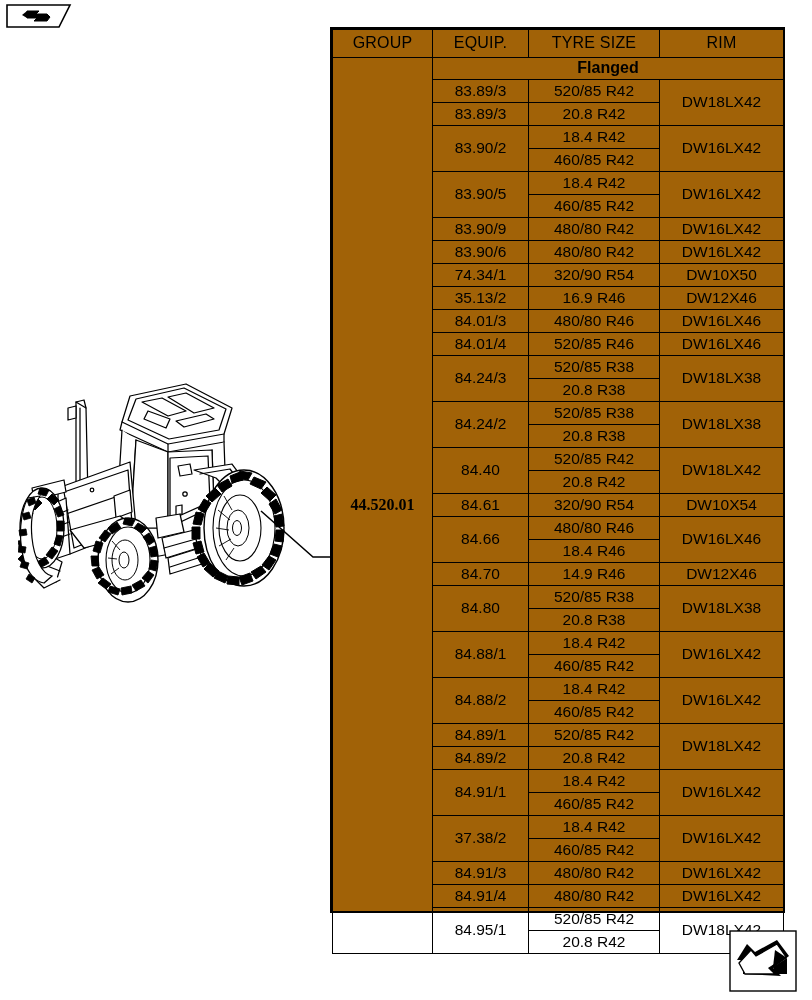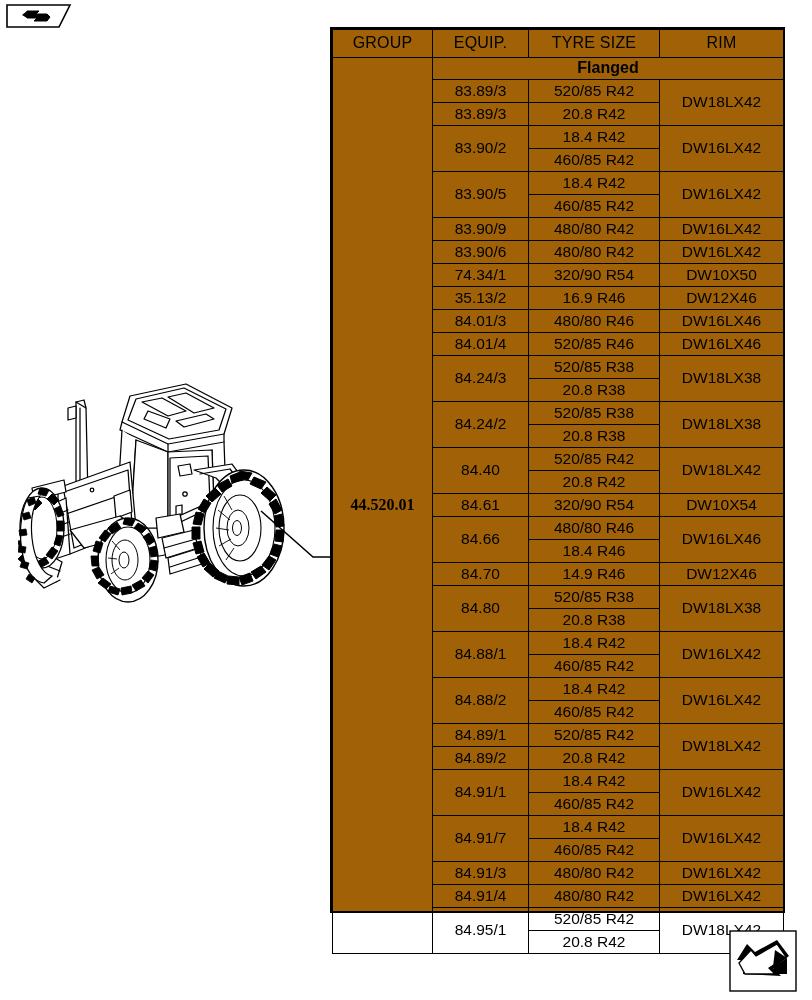--- a/index.html
+++ b/index.html
@@ -406,21 +406,21 @@
         </tr>
         <tr>
           <td class="equip-cell" rowspan="2">84.91/1</td>
           <td class="tyre-cell">18.4 R42</td>
           <td rowspan="2">DW16LX42</td>
         </tr>
         <tr>
           <td class="tyre-cell">460/85 R42</td>
         </tr>
         <tr>
-          <td class="equip-cell" rowspan="2">84.91/7</td>
+          <td class="equip-cell" rowspan="2">37.38/2</td>
           <td class="tyre-cell">18.4 R42</td>
           <td rowspan="2">DW16LX42</td>
         </tr>
         <tr>
           <td class="tyre-cell">460/85 R42</td>
         </tr>
         <tr>
           <td class="equip-cell">84.91/3</td>
           <td class="tyre-cell">480/80 R42</td>
           <td rowspan="1">DW16LX42</td>

